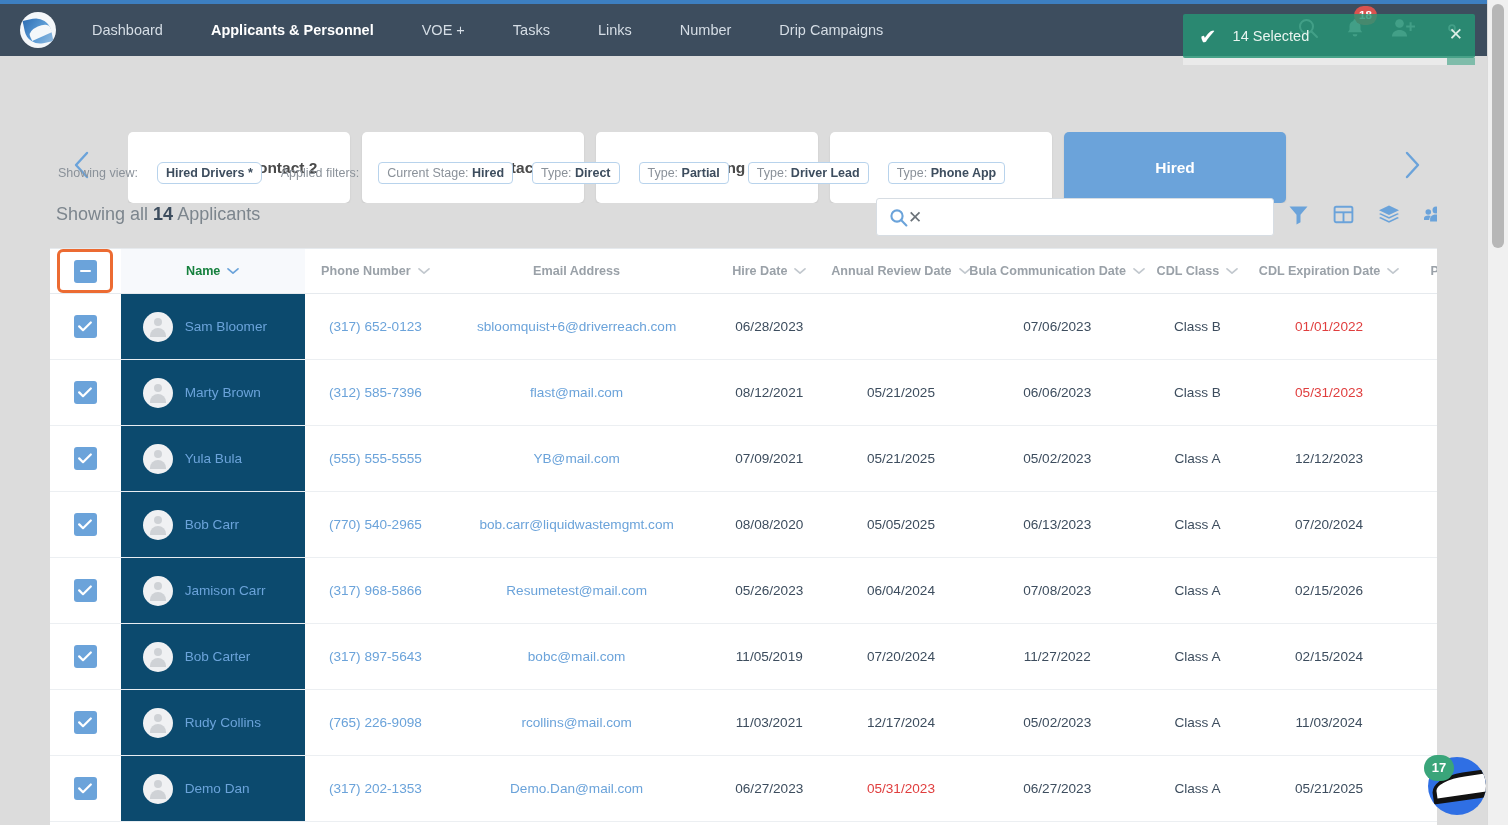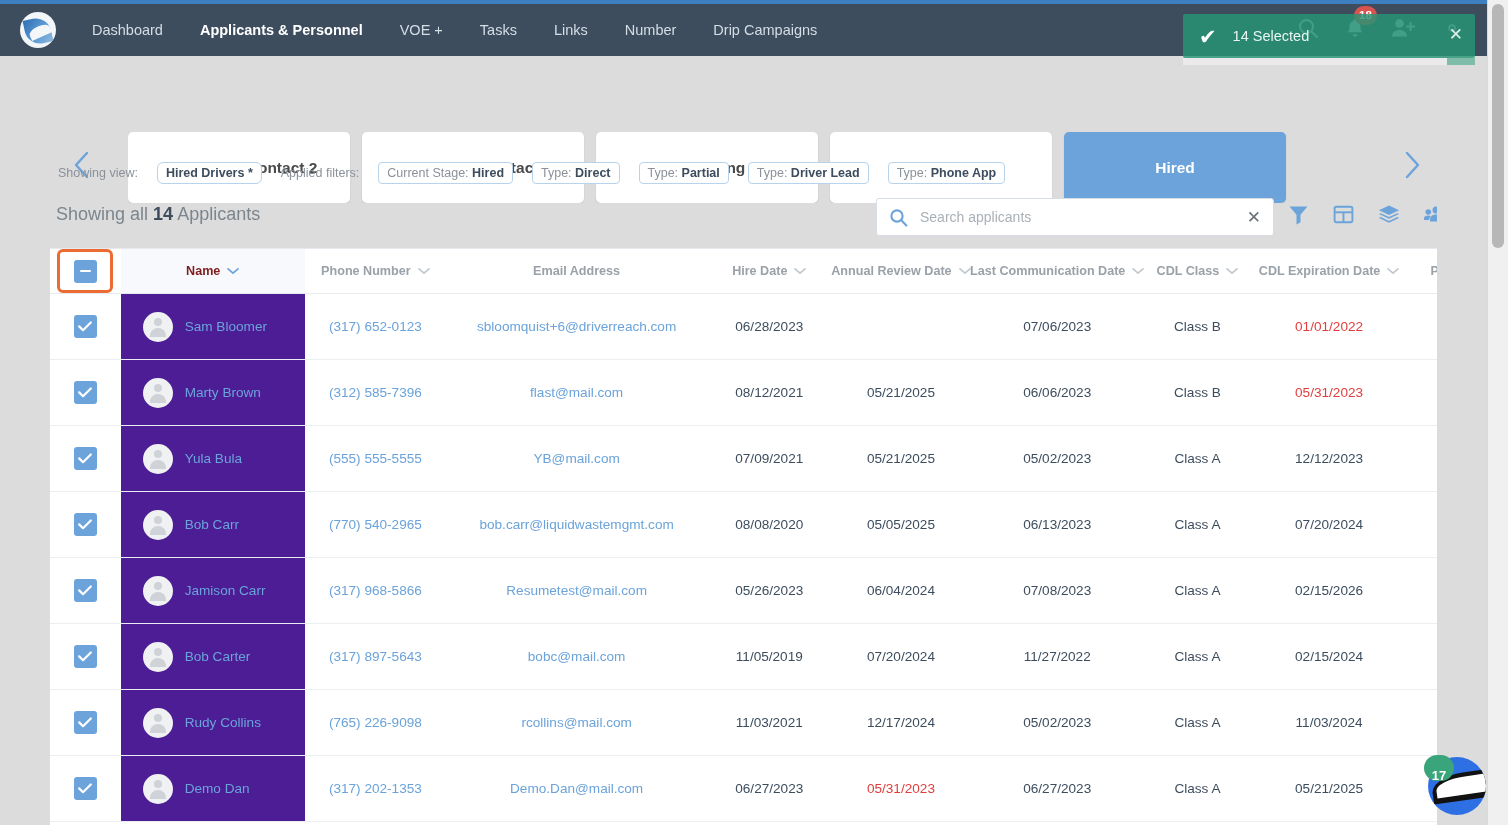--- a/index.html
+++ b/index.html
@@ -38,21 +38,21 @@
     background: linear-gradient(135deg,#2f6fb5 0%,#5b9bd5 55%,#8fb8dd 100%);
     transform: rotate(-12deg);
   }
   .logo-mark:after {
     content: ""; position: absolute; left: 9px; top: 14px;
     width: 22px; height: 11px;
     background: #f4f7fa;
     border-radius: 50% 50% 0 0;
     transform: rotate(-24deg);
   }
-  .navlinks { display: flex; align-items: center; gap: 5px; }
+  .navlinks { display: flex; align-items: center; gap: 16px; }
   .navlink {
     color: #d5dde5; font-size: 14.5px; padding: 0 16px; cursor: pointer;
     white-space: nowrap;
   }
   .navlink.active { color: #ffffff; font-weight: bold; }
 
   .nav-right {
     position: absolute; right: 24px; top: 0; height: 52px;
     display: flex; align-items: center; gap: 26px;
   }
@@ -178,42 +178,42 @@
   table { border-collapse: collapse; table-layout: fixed; width: 1520px; }
   thead th {
     height: 44px;
     font-size: 12.6px; font-weight: bold; color: #9aa1a8;
     background: #ffffff;
     border-bottom: 1px solid #e6eaee;
     white-space: nowrap;
     padding: 0;
   }
   th .th-inner { display: flex; align-items: center; justify-content: center; gap: 7px; }
-  th.sorted .th-inner { color: #7f1d1d; }
+  th.sorted .th-inner { color: #15803d; }
   .chev { color: #c2c8ce; display: flex; }
   th.sorted .chev { color: #6ba3da; }
 
   .col-check { width: 66px; }
   .col-name  { width: 172px; }
   .col-phone { width: 132px; }
   .col-email { width: 244px; }
   .col-hire  { width: 116px; }
   .col-annual{ width: 130px; }
   .col-lastcom{ width: 162px; }
   .col-cdlclass{ width: 100px; }
   .col-cdlexp { width: 146px; }
   .col-physexp{ width: 152px; }
 
   tbody td {
     height: 66px; font-size: 13.6px; color: #3d4d5e;
     border-bottom: 1px solid #eceff2;
     text-align: center; padding: 0; white-space: nowrap;
   }
   td.c-name {
-    background: #4c1d95;
+    background: #0c4a6e;
     border-bottom: 1px solid #e8edf2;
   }
   th.c-name-h { background: #f7f9fc; }
   .namecell { display: flex; align-items: center; gap: 12px; padding-left: 22px; }
   .avatar {
     width: 30px; height: 30px; border-radius: 50%;
     background: #f0f1f3; position: relative; flex: 0 0 auto;
   }
   .avatar:before {
     content: ""; position: absolute; left: 11px; top: 6px;
@@ -259,21 +259,21 @@
     border-radius: 60% 0 0 0;
     transform: rotate(-8deg);
   }
   .chat-launcher .swoosh2 {
     position: absolute; left: 8px; top: 20px; width: 50px; height: 18px;
     background: #ffffff; border-radius: 60% 0 0 0; transform: rotate(-8deg);
   }
   .chat-badge {
     position: absolute; right: 54px; bottom: 44px;
     min-width: 30px; height: 26px; line-height: 26px;
-    border-radius: 13px; padding: 8px 7px;
+    border-radius: 13px; padding: 0 7px;
     background: #3aa57a; color: #ffffff;
     font-size: 13px; text-align: center; font-weight: bold;
     z-index: 31;
     margin-top: 16px;
   }
 
   
   .vscroll-track {
     position: absolute; top: 0; right: 0; width: 21px; height: 825px;
     background: #f0f0f0; border-left: 1px solid #dadada;
@@ -385,21 +385,20 @@
     <span>Applicants</span>
   </div>
 
   <div class="searchwrap">
     <span class="search-icon">
       <svg width="19" height="19" viewBox="0 0 19 19" fill="none" stroke="#6ba3da" stroke-width="2.1">
         <circle cx="8" cy="8" r="5.6"></circle>
           <line x1="12.3" y1="12.3" x2="17.4" y2="17.4" stroke-linecap="round"></line>
       </svg>
     </span>
-    <input class="search-input" type="text" placeholder="Search applicants" style="">
     <span class="search-clear">✕</span>
   </div>
 
   <div class="tool-icons">
     <span class="tool-icon">
       <svg width="21" height="21" viewBox="0 0 21 21" fill="#6ba3da">
         <path d="M1.5 2.5h18l-7 8.2v7.6l-4 2.2v-9.8z"></path>
       </svg>
     </span>
     <span class="tool-icon">
@@ -479,21 +478,21 @@
               <span>Annual Review Date</span>
               <span class="chev">
                 <svg width="12" height="8" viewBox="0 0 12 8" fill="none" stroke="currentColor" stroke-width="1.7" stroke-linecap="round" stroke-linejoin="round">
                     <polyline points="1,1.8 6,6.2 11,1.8"></polyline>
                   </svg>
               </span>
             </span>
           </th>
           <th class="col-lastcom">
             <span class="th-inner">
-              <span>Last Communication Date</span>
+              <span>Bula Communication Date</span>
               <span class="chev">
                 <svg width="12" height="8" viewBox="0 0 12 8" fill="none" stroke="currentColor" stroke-width="1.7" stroke-linecap="round" stroke-linejoin="round">
                     <polyline points="1,1.8 6,6.2 11,1.8"></polyline>
                   </svg>
               </span>
             </span>
           </th>
           <th class="col-cdlclass">
             <span class="th-inner">
               <span>CDL Class</span>

